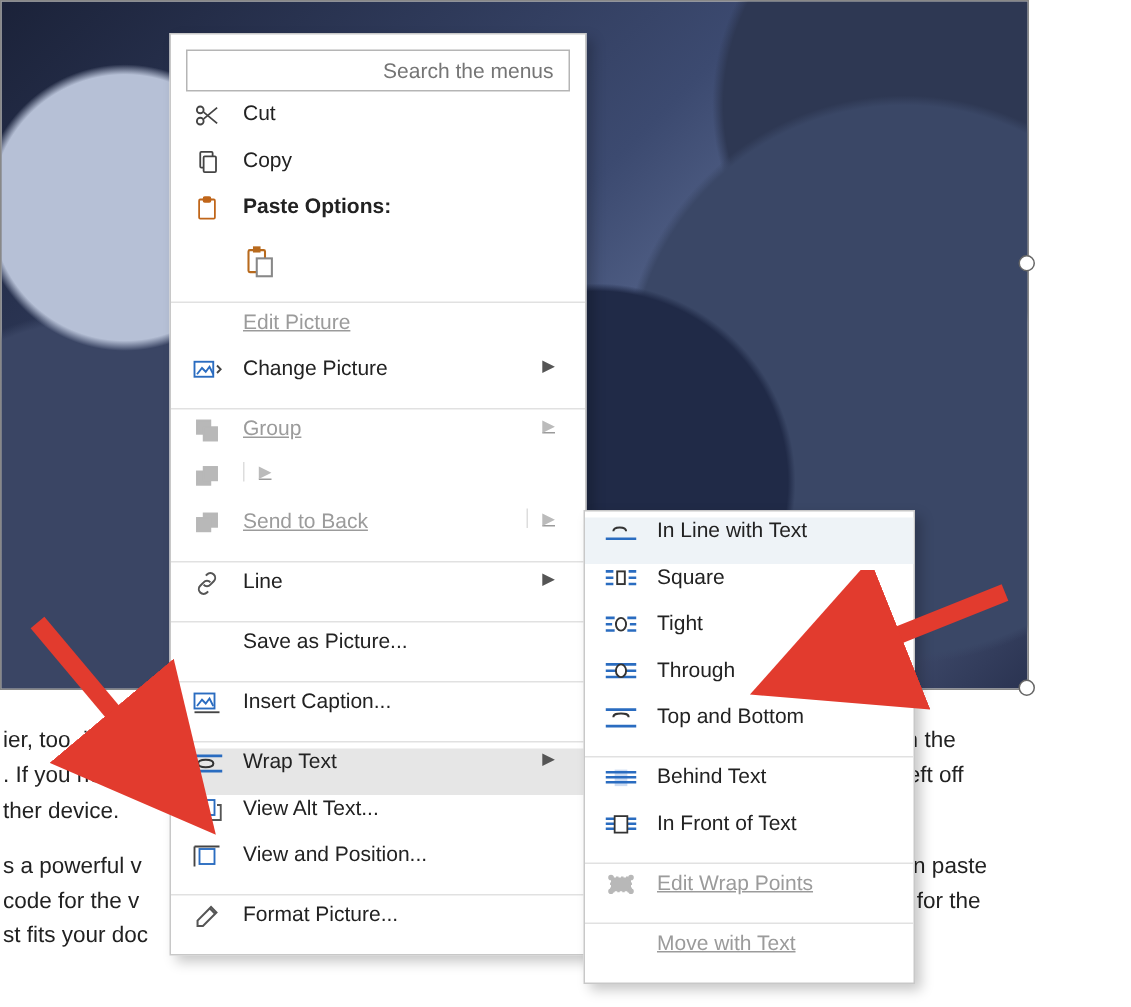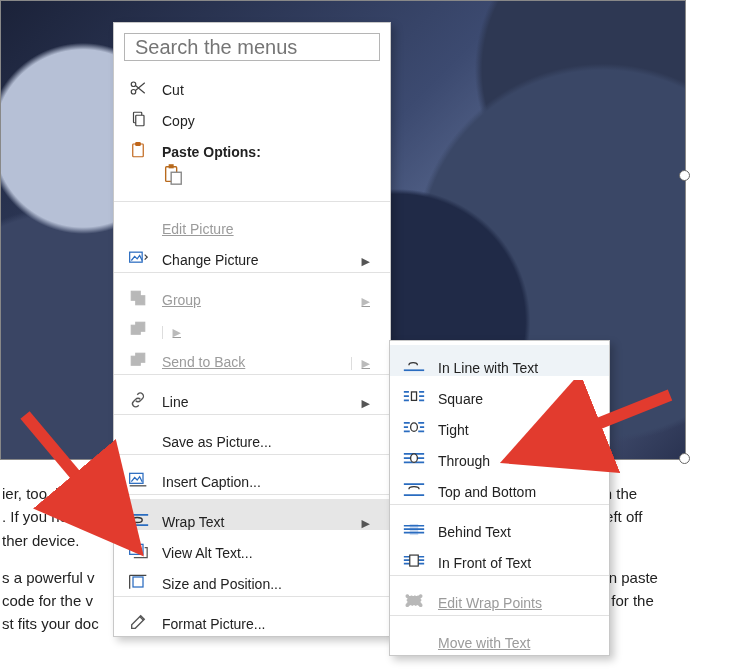--- a/index.html
+++ b/index.html
@@ -27,24 +27,24 @@
   .menu{
     position:absolute;background:#fff;border:1px solid #c8c8c8;
     box-shadow:4px 4px 8px rgba(0,0,0,.22);
     padding:4px 0;
   }
   .menu1{left:113px;top:22px;width:276px;}
   .menu2{left:389px;top:340px;width:219px;}
   .search-wrap{padding:6px 10px 6px 10px;}
   .search{
     width:100%;height:28px;box-sizing:border-box;border:1px solid #b5b5b5;
-    padding:0 10px;font-size:20px;color:#888;outline:none;background:#fff;
+    padding:0 10px;font-size:14px;color:#888;outline:none;background:#fff;text-align:right;
   }
   .mi{
-    display:flex;align-items:flex-end;height:31px;padding:0 20px 0 12px;gap:12px;
+    display:flex;align-items:flex-start;height:31px;padding:0 20px 0 12px;gap:12px;
     position:relative;white-space:nowrap;
   }
   .mi .ic{flex:0 0 24px;height:20px;display:flex;align-items:center;justify-content:center;}
   .mi .lbl{flex:1;}
   .mi .caret{flex:0 0 10px;text-align:right;color:#555;font-size:11px;}
   .mi.hover{background:#e6e6e6;}
   .mi.highlight{background:#eef3f7;}
   .mi.disabled{color:#9b9b9b;text-decoration:underline;}
   .mi.disabled .ic svg *{stroke:#b8b8b8!important;fill:#b8b8b8!important;}
   .sep{height:1px;background:#e1e1e1;margin:4px 0;}
@@ -241,21 +241,21 @@
       <span class="lbl">View Alt Text...</span>
     </div>
 
     <div class="mi">
       <span class="ic">
         <svg width="20" height="18" viewBox="0 0 24 20" fill="none" stroke="#444" stroke-width="1.5">
           <rect x="6" y="4" width="12" height="12" stroke="#2a6cc0"></rect>
             <path d="M2 2v16M2 2h20"></path>
           </svg>
       </span>
-      <span class="lbl">Size and Position...</span>
+      <span class="lbl">View and Position...</span>
     </div>
 
     <div class="sep"></div>
 
     <div class="mi">
       <span class="ic">
         <svg width="18" height="18" viewBox="0 0 20 20" fill="none" stroke="#555" stroke-width="1.5">
           <polygon points="3,17 3,13 13,3 17,7 7,17"></polygon>
             <path d="M12 4l4 4"></path>
           </svg>

